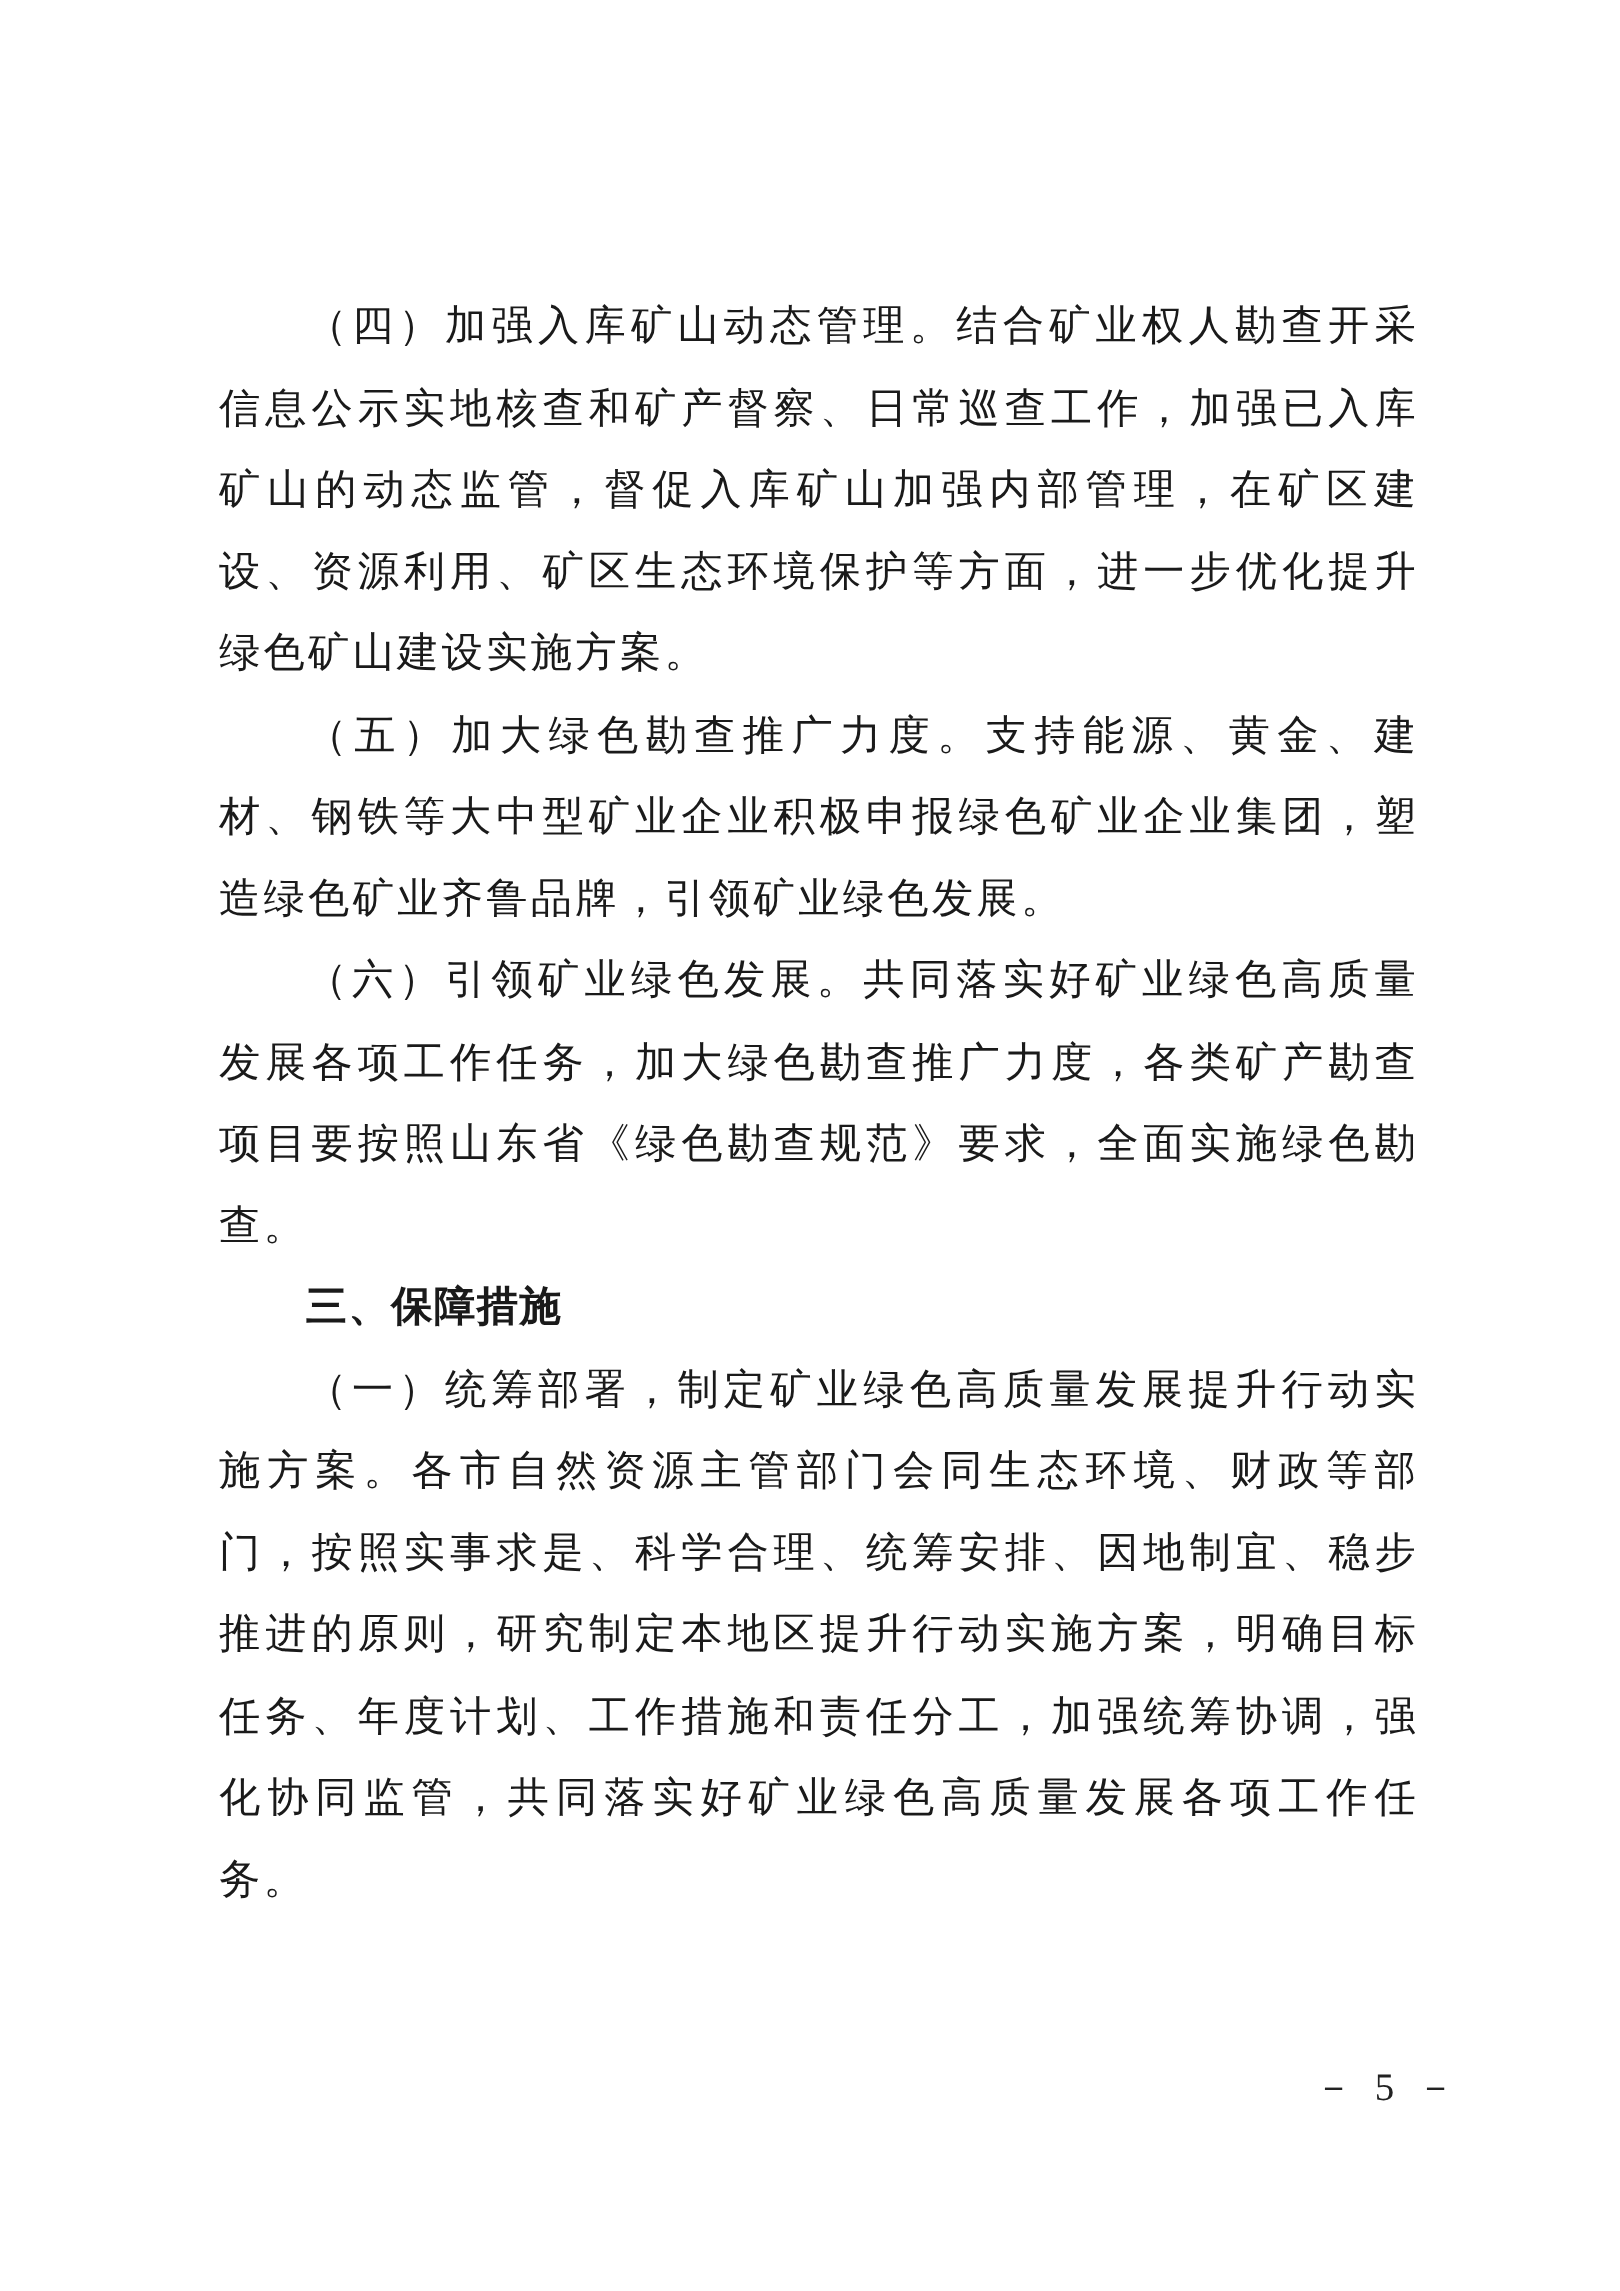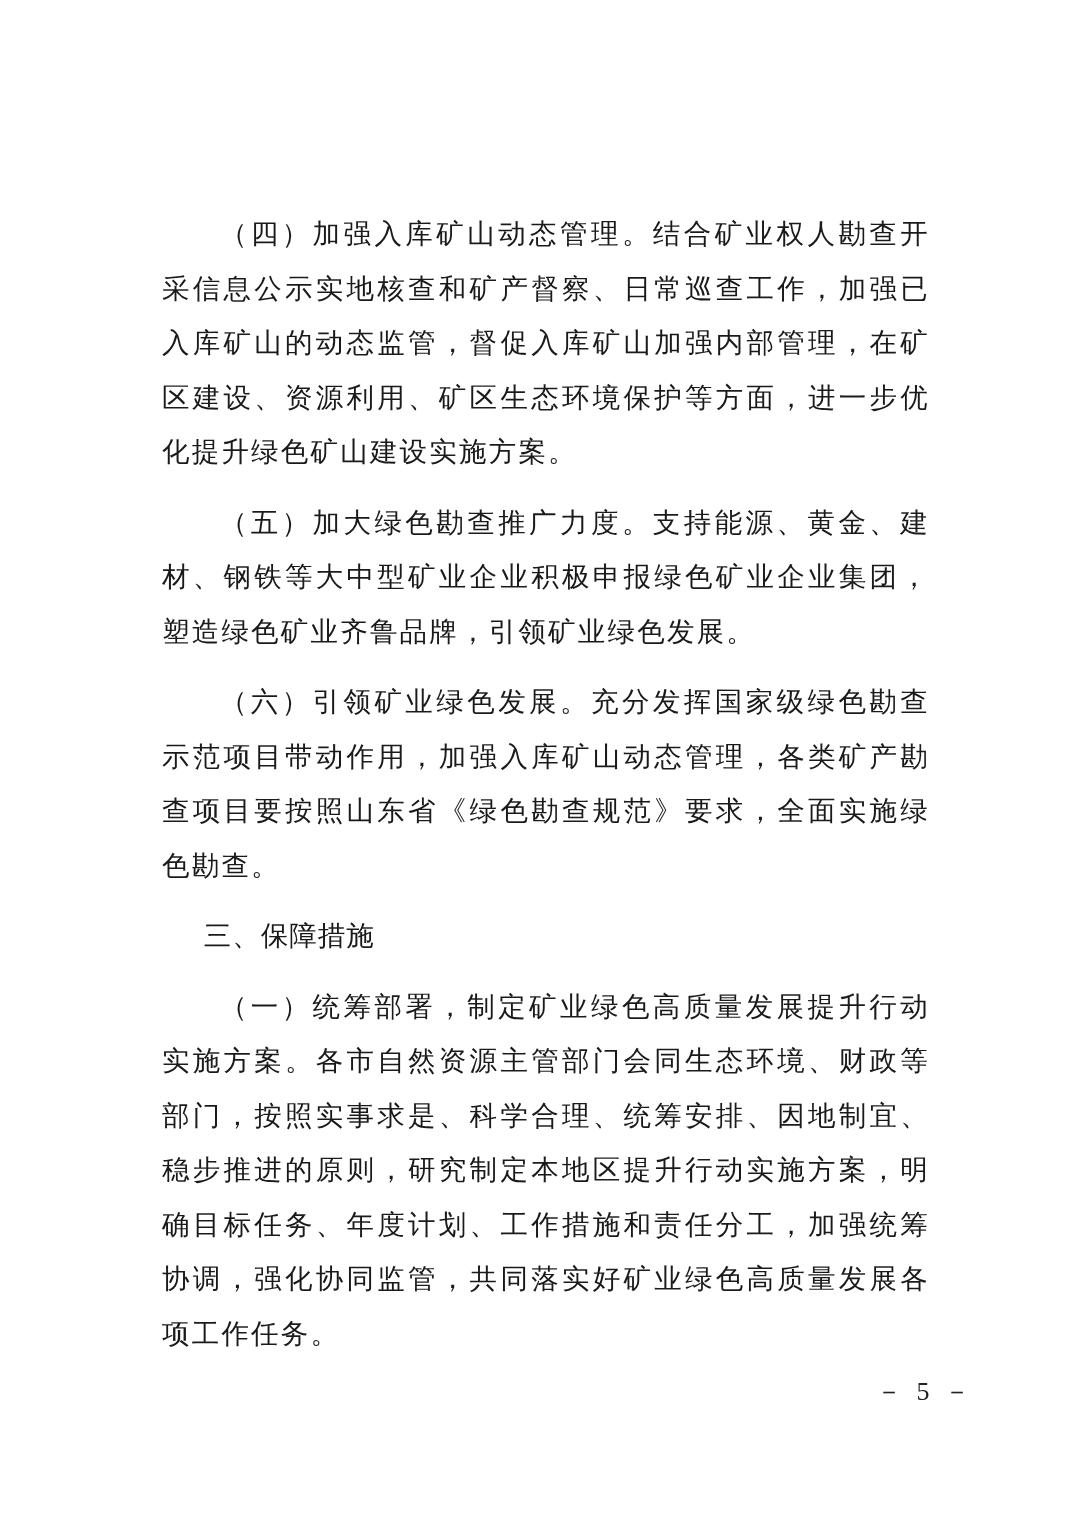--- a/index.html
+++ b/index.html
@@ -20,50 +20,50 @@
       top: 190px;
       width: 800px;
     }
     .para {
       font-family: "DejaVu Sans", sans-serif;
       font-size: 27.5px;
       line-height: 54.5px;
       letter-spacing: 2.2px;
       text-align: justify;
       text-indent: 2.1em;
-      margin: 16px;
+      margin: 0;
       font-weight: 300;
     }
     .para .lead {
       font-family: "DejaVu Serif", serif;
       font-weight: normal;
     }
     .section-heading {
       font-family: "DejaVu Sans", sans-serif;
       font-size: 27.5px;
       line-height: 54.5px;
-      font-weight: normal;
+      font-weight: bold;
       letter-spacing: 1px;
       margin: 0;
       text-indent: 2.1em;
     }
     .page-number {
       position: absolute;
       left: 876px;
       top: 1374px;
       font-family: "Liberation Serif", serif;
       font-size: 26px;
       letter-spacing: 4px;
       color: #222;
     }
   </style>
 </head>
 <body>
 
 <div class="page">
   <p class="para"><span class="lead">（四）加强入库矿山动态管理。</span><span>结合矿业权人勘查开采信息公示实地核查和矿产督察、日常巡查工作，加强已入库矿山的动态监管，督促入库矿山加强内部管理，在矿区建设、资源利用、矿区生态环境保护等方面，进一步优化提升绿色矿山建设实施方案。</span></p>
   <p class="para"><span class="lead">（五）加大绿色勘查推广力度。</span><span>支持能源、黄金、建材、钢铁等大中型矿业企业积极申报绿色矿业企业集团，塑造绿色矿业齐鲁品牌，引领矿业绿色发展。</span></p>
-  <p class="para"><span class="lead">（六）引领矿业绿色发展。</span><span>充分发挥国家级绿色勘查示范项目带动作用，加强入库矿山动态管理，各类矿产勘查项目要按照山东省《绿色勘查规范》要求，全面实施绿色勘查。</span></p>
+  <p class="para"><span class="lead">（六）引领矿业绿色发展。</span><span>共同落实好矿业绿色高质量发展各项工作任务，加大绿色勘查推广力度，各类矿产勘查项目要按照山东省《绿色勘查规范》要求，全面实施绿色勘查。</span></p>
   <h2 class="section-heading">三、保障措施</h2>
   <p class="para"><span class="lead">（一）统筹部署，制定矿业绿色高质量发展提升行动实施方案。</span><span>各市自然资源主管部门会同生态环境、财政等部门，按照实事求是、科学合理、统筹安排、因地制宜、稳步推进的原则，研究制定本地区提升行动实施方案，明确目标任务、年度计划、工作措施和责任分工，加强统筹协调，强化协同监管，共同落实好矿业绿色高质量发展各项工作任务。</span></p>
 </div>
 
 <div class="page-number">－ 5 －</div>
 
 </body></html>

